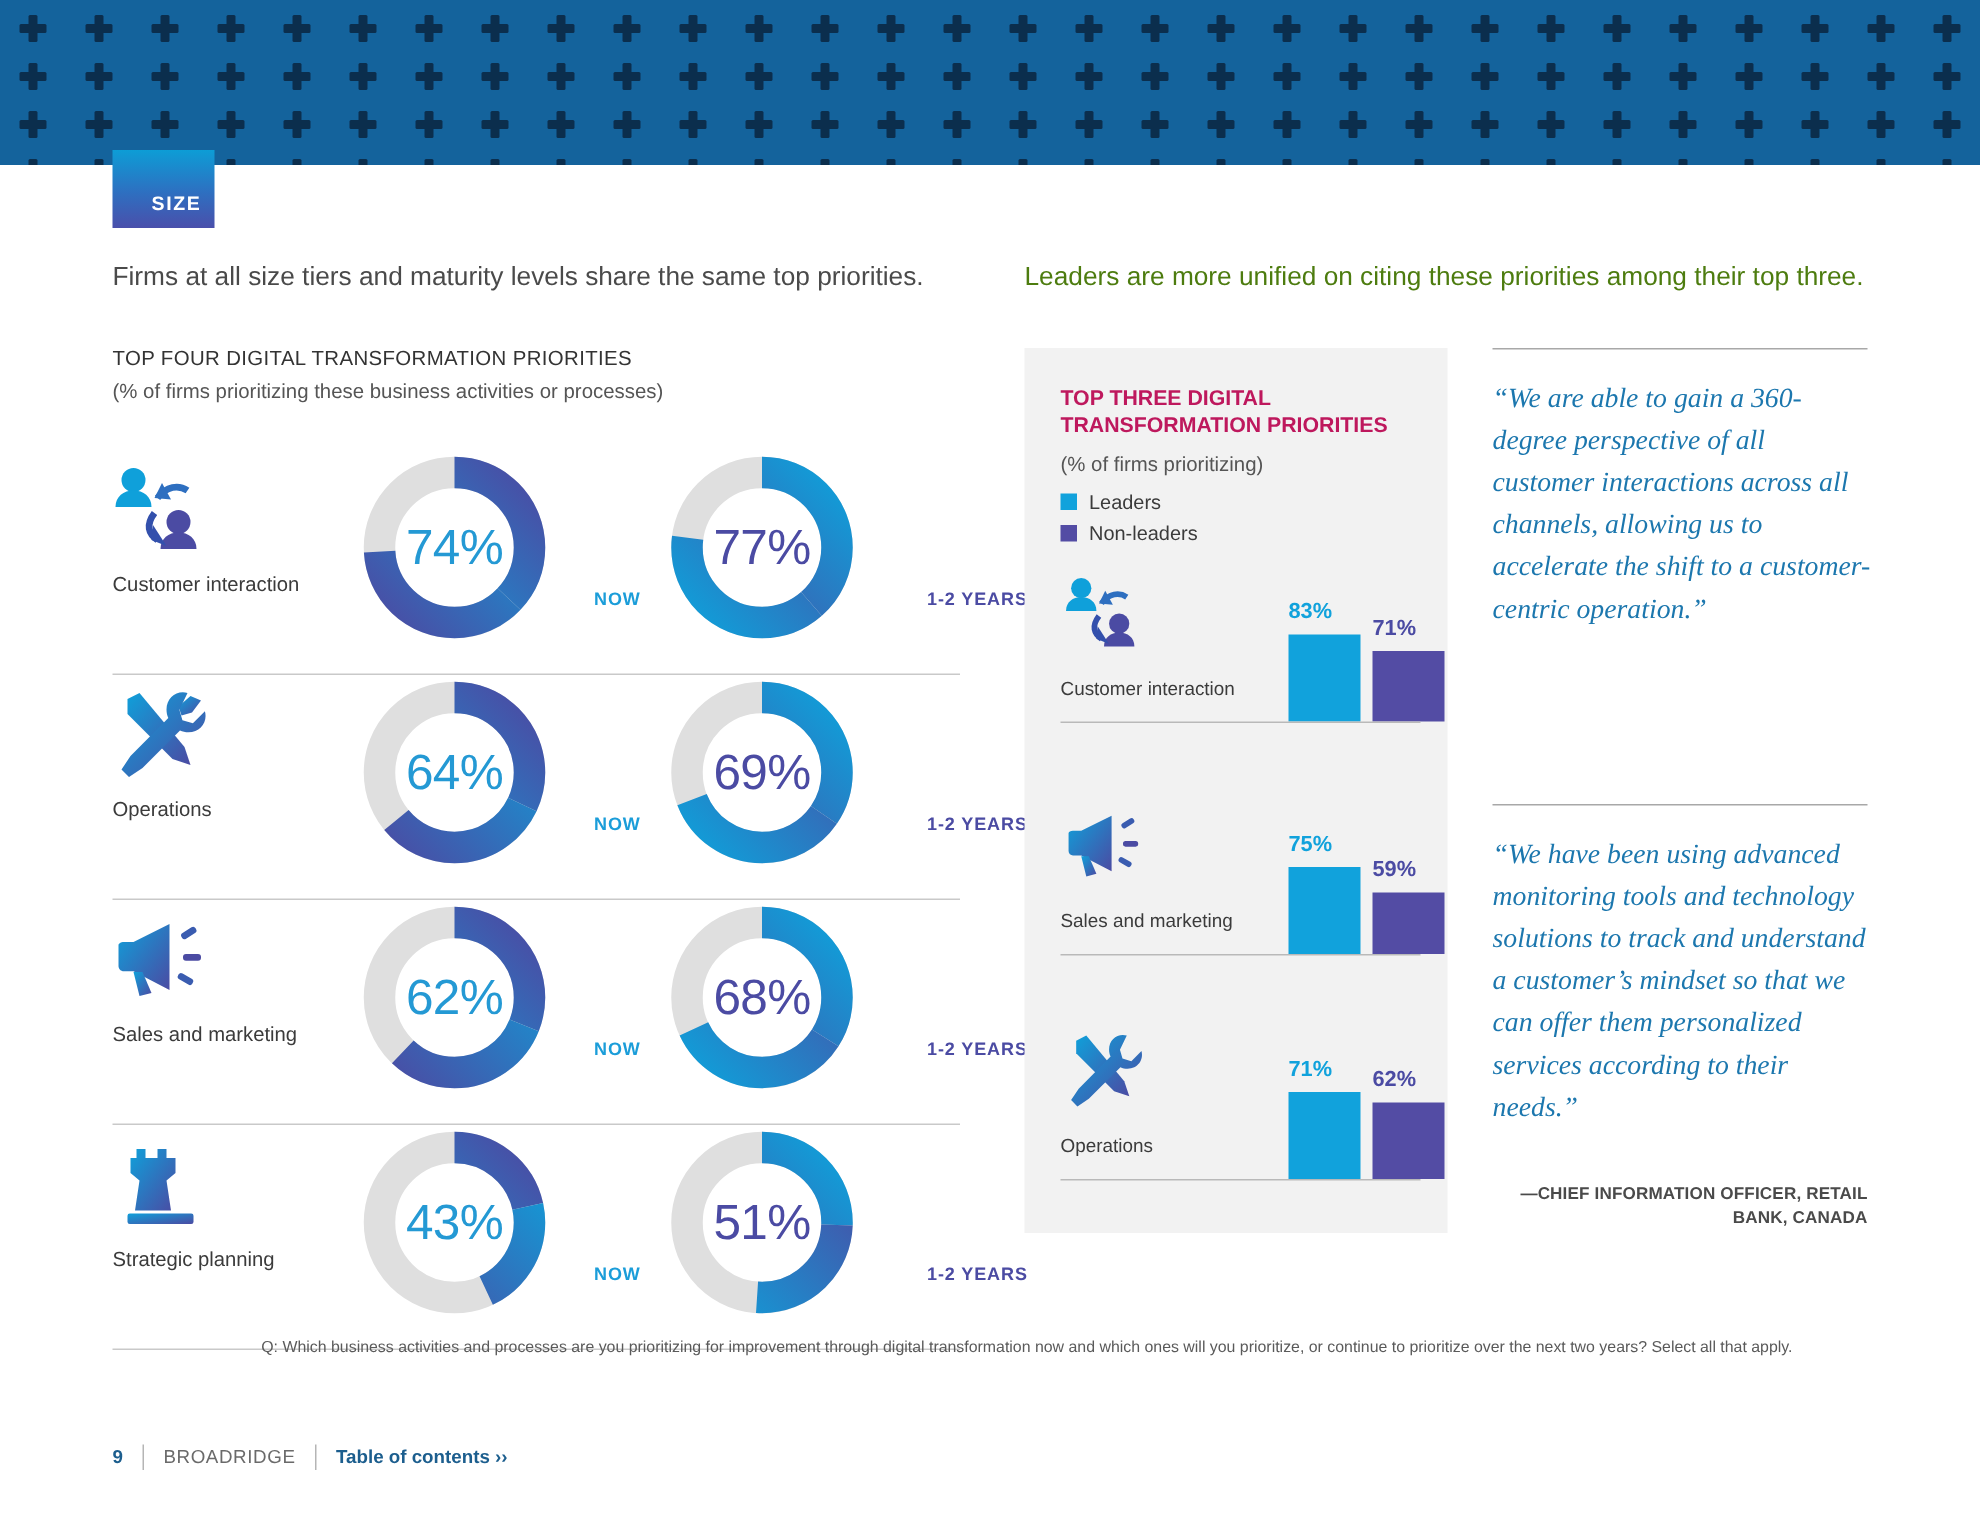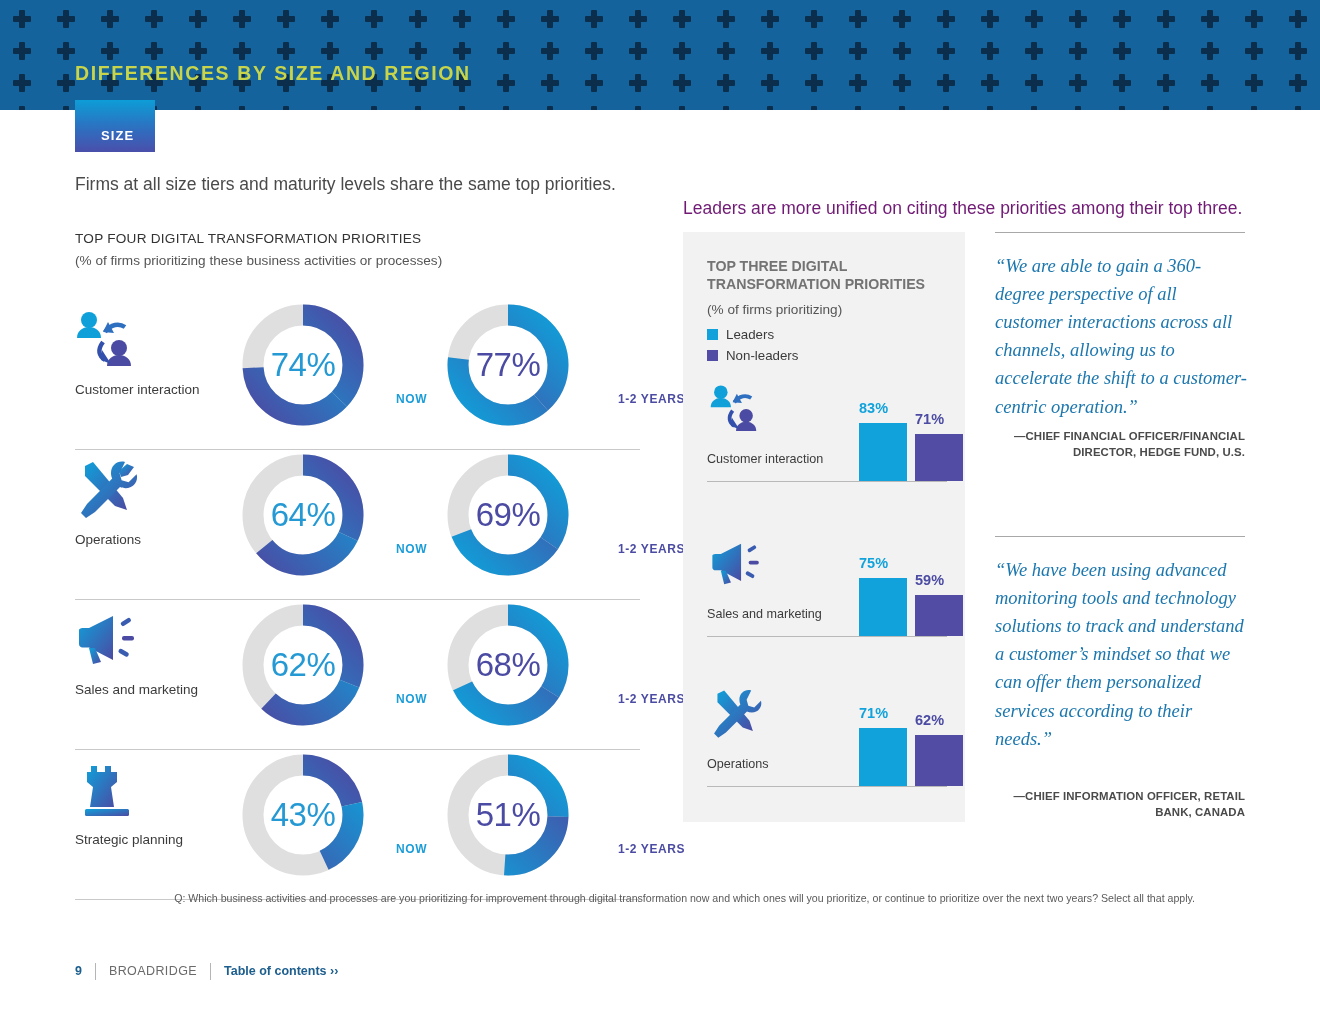--- a/index.html
+++ b/index.html
@@ -22,36 +22,36 @@
     position:absolute;left:0;top:0;width:1320px;height:110px;
     opacity:.92;
   }
   .banner-title{
     position:absolute;left:75px;top:62px;
     font-size:19.5px;font-weight:bold;letter-spacing:1.6px;
     color:#C8D44A;
     white-space:nowrap;
   }
   .size-tab{
-    position:absolute;left:75px;top:100px;width:80px;height:52px;
+    position:absolute;left:75px;top:100px;width:68px;height:52px;
     background:linear-gradient(180deg,#0D9DD6 0%,#2E6FC0 55%,#4A4FAB 100%);
   }
   .size-tab span{
     position:absolute;left:26px;top:28px;
     font-size:13px;font-weight:bold;letter-spacing:1.1px;color:#ffffff;
   }
 
   
   .intro-left{
     position:absolute;left:75px;top:174px;
     font-size:17.5px;color:#4a4a4a;font-weight:400;white-space:nowrap;
   }
   .intro-right{
     position:absolute;left:683px;top:174px;
-    font-size:17.5px;color:#701a75;font-weight:400;white-space:nowrap;margin-top:24px;
+    font-size:17.5px;color:#4d7c0f;font-weight:400;white-space:nowrap;
   }
 
   
   .left-h1{
     position:absolute;left:75px;top:231px;
     font-size:13.6px;font-weight:normal;letter-spacing:.25px;color:#333;
   }
   .left-h2{
     position:absolute;left:75px;top:253px;
     font-size:13.6px;color:#555;
@@ -86,21 +86,21 @@
   .cap-now{left:298px;color:#1B9DD9;}
   .cap-fut{left:520px;color:#4B4BA3;}
 
   
   .panel{
     position:absolute;left:683px;top:232px;width:282px;height:590px;
     background:#f2f2f2;
   }
   .panel-h1{
     position:absolute;left:24px;top:25px;width:245px;
-    font-size:14.2px;font-weight:bold;line-height:1.28;color:#737373;
+    font-size:14.2px;font-weight:bold;line-height:1.28;color:#be185d;
   }
   .panel-h2{
     position:absolute;left:24px;top:70px;
     font-size:13.6px;color:#555;
   }
   .legend{position:absolute;left:24px;top:92px;}
   .legend-item{display:flex;align-items:center;height:21px;}
   .legend-swatch{width:11px;height:11px;margin-right:8px;display:inline-block;}
   .legend-text{font-size:13.3px;color:#3b3b3b;}
 
@@ -148,21 +148,20 @@
     <defs>
       <pattern id="plusPat" width="44" height="32" patternUnits="userSpaceOnUse">
         <g fill="#0B2A47">
           <rect x="19" y="10" width="6" height="18" rx="1"></rect>
           <rect x="13" y="16" width="18" height="6" rx="1"></rect>
         </g>
       </pattern>
     </defs>
     <rect x="0" y="0" width="1320" height="110" fill="url(#plusPat)"></rect>
   </svg>
-  <div class="banner-title">DIFFERENCES BY SIZE AND REGION</div>
 </div>
 <div class="size-tab">
   <span>SIZE</span>
 </div>
 
 <div class="intro-left">Firms at all size tiers and maturity levels share the same top priorities.</div>
 <div class="intro-right">Leaders are more unified on citing these priorities among their top three.</div>
 
 <div class="left-h1">TOP FOUR DIGITAL TRANSFORMATION PRIORITIES</div>
 <div class="left-h2">(% of firms prioritizing these business activities or processes)</div>
@@ -384,21 +383,20 @@
     <div class="bar leaders" style="height:58px"></div>
     <div class="bar-lbl nonleaders" style="bottom:59px">62%</div>
     <div class="bar nonleaders" style="height:51px"></div>
     <div class="rule"></div>
   </div>
 </div>
 
 <div class="quote-block" style="top:232px;height:240px">
   <div class="quote-rule"></div>
   <div class="quote-text">“We are able to gain a 360-degree perspective of all customer interactions across all channels, allowing us to accelerate the shift to a customer-centric operation.”</div>
-  <div class="quote-attr" style="top:196px">—CHIEF FINANCIAL OFFICER/FINANCIAL DIRECTOR, HEDGE FUND, U.S.</div>
 </div>
 
 <div class="quote-block" style="top:536px;height:290px">
   <div class="quote-rule"></div>
   <div class="quote-text">“We have been using advanced monitoring tools and technology solutions to track and understand a customer’s mindset so that we can offer them personalized services according to their needs.”</div>
   <div class="quote-attr" style="top:252px">—CHIEF INFORMATION OFFICER, RETAIL BANK, CANADA</div>
 </div>
 
 <div class="footnote">Q: Which business activities and processes are you prioritizing for improvement through digital transformation now and which ones will you prioritize, or continue to prioritize over the next two years?  Select all that apply.</div>
 

